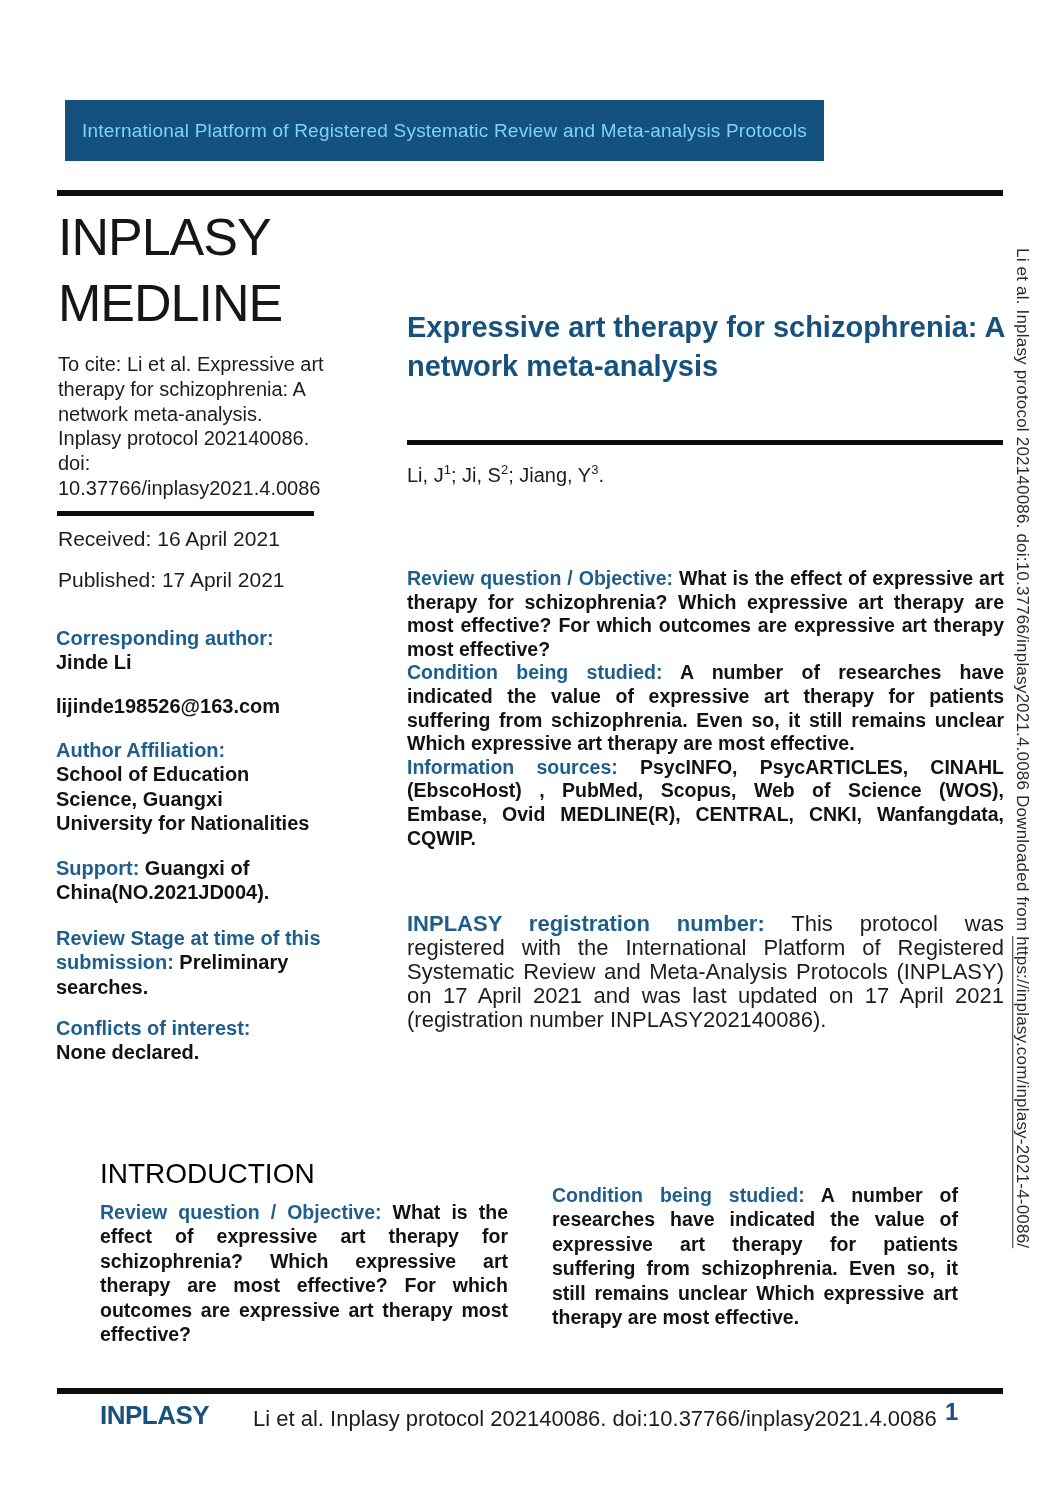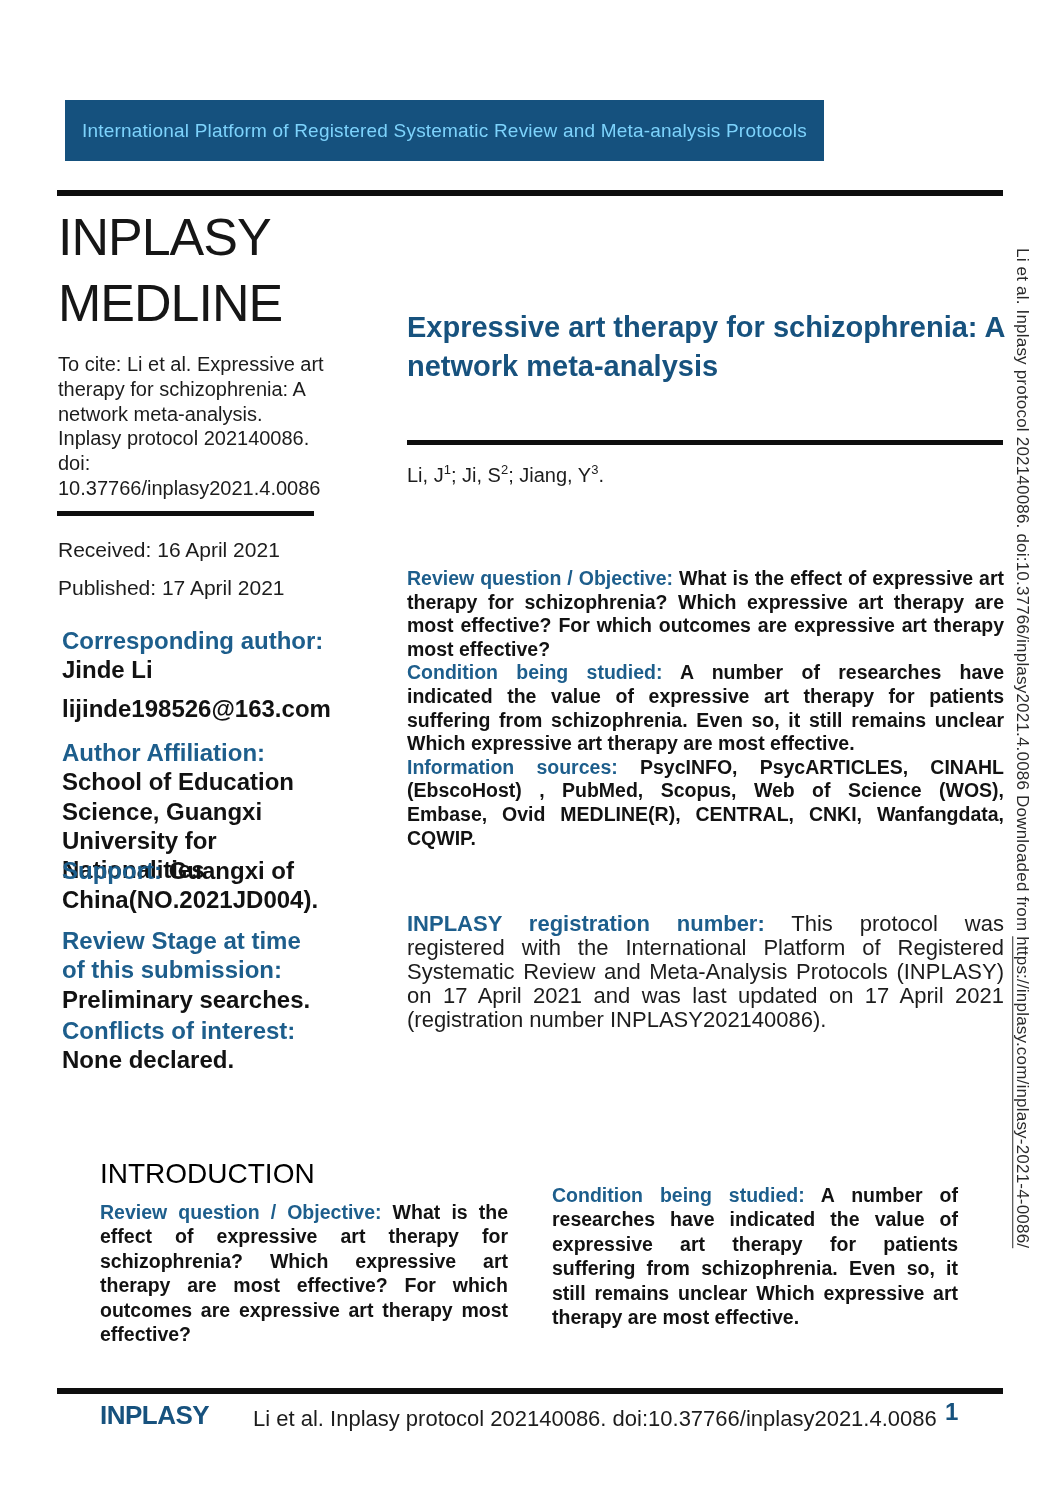--- a/index.html
+++ b/index.html
@@ -28,24 +28,24 @@
   .masthead {
     position: absolute; left: 58px; top: 205px;
     font-size: 52px; line-height: 1.26; font-weight: 400;
     color: #161616; letter-spacing: -1px;
   }
   .cite {
     position: absolute; left: 58px; top: 352px; width: 266px;
     font-size: 20px; line-height: 1.24; color: #1c1c1c;
   }
   .date-line { position: absolute; left: 58px; font-size: 21px; color: #1c1c1c; }
-  .received  { top: 538px; }
-  .published { top: 568px; margin-top: 8px; }
-
-  .leftsec { position: absolute; left: 62px; width: 268px; font-size: 24px; line-height: 1.22; }
+  .received  { top: 527px; }
+  .published { top: 568px; }
+
+  .leftsec { position: absolute; left: 56px; width: 268px; font-size: 20px; line-height: 1.22; }
   .lbl  { color: #1d5e8c; font-weight: 700; }
   .val  { color: #121212; font-weight: 700; }
   .block { display: block; }
   .sec-corresponding { top: 626px; }
   .sec-email { top: 694px; }
   .sec-affiliation { top: 738px; }
   .sec-support { top: 856px; }
   .sec-review-stage { top: 926px; }
   .sec-conflicts { top: 1016px; }
 

